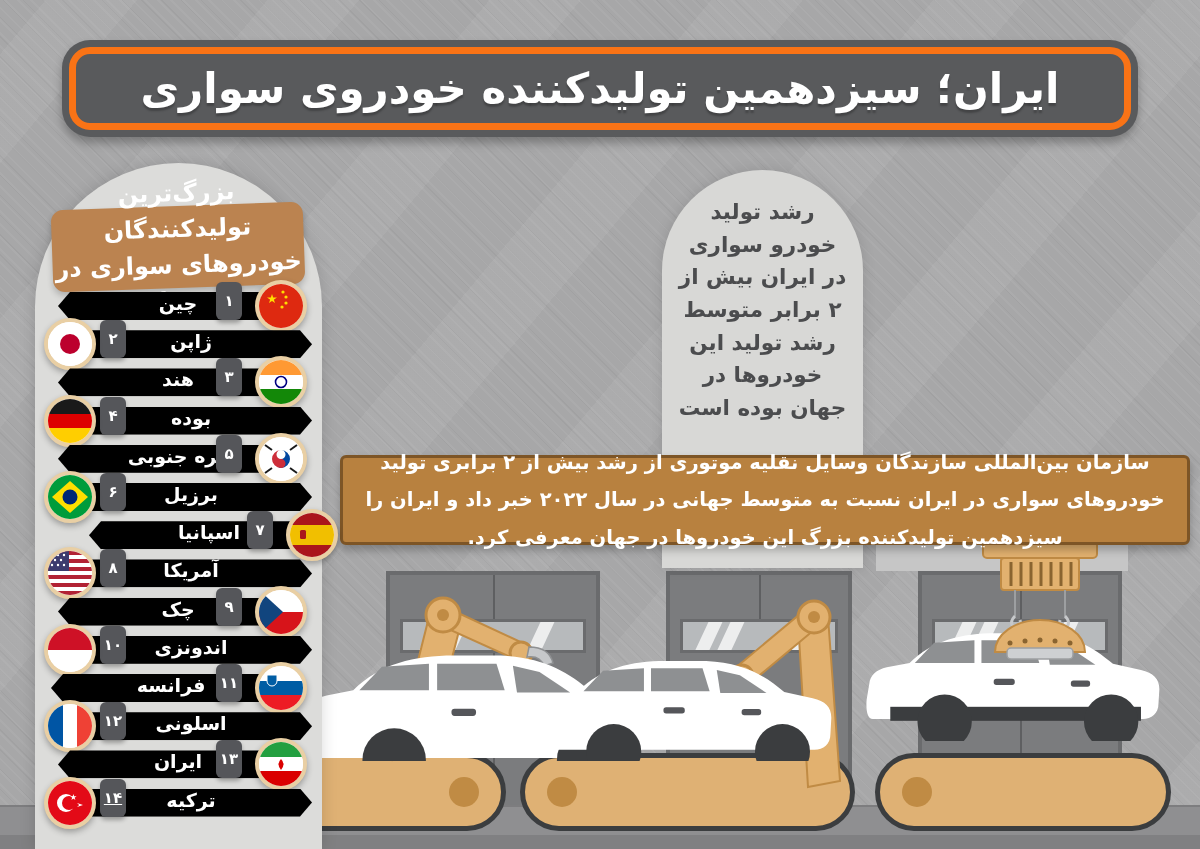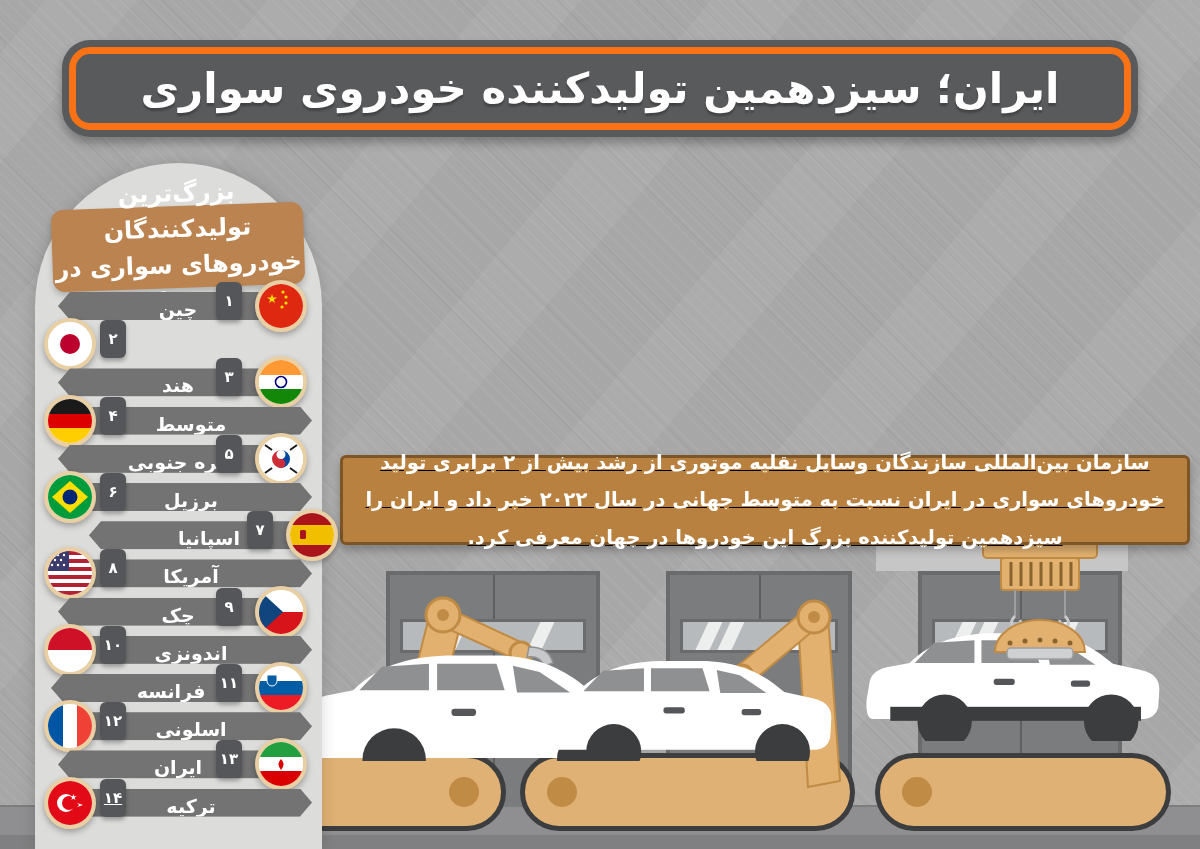--- a/index.html
+++ b/index.html
@@ -41,32 +41,32 @@
   
   .mid-pillar{left:662px;top:170px;width:201px;height:398px;background:#d8d8d6;
     border-radius:101px 101px 0 0;z-index:8;box-shadow:0 0 14px rgba(0,0,0,.12);}
   .mid-note{position:absolute;left:14px;right:14px;top:26px;color:#4b4c4e;font-weight:800;
     font-size:21.5px;line-height:1.52;text-align:center;}
   
   .stat{z-index:10;}
   
   .callout{left:340px;top:455px;width:850px;height:90px;background:#b8813f;border:3px solid #7d5526;
     box-sizing:border-box;border-radius:6px;z-index:20;display:flex;align-items:center;justify-content:center;
-    box-shadow:0 5px 8px rgba(0,0,0,.25);text-decoration:underline;}
+    box-shadow:0 5px 8px rgba(0,0,0,.25);}
   .callout-text{color:#fff;font-weight:800;font-size:19.5px;line-height:1.9;text-align:center;
     padding:0 22px;}
   
   .sidebar{left:35px;top:163px;width:287px;height:686px;background:#dcdcda;
     border-radius:144px 144px 0 0;z-index:30;box-shadow:0 0 16px rgba(0,0,0,.15);}
   .sb-header{position:absolute;left:17px;top:43px;width:252px;height:82px;background:#bb8350;
     border-radius:12px;transform:rotate(-2deg);display:flex;align-items:center;justify-content:center;
     box-shadow:0 4px 6px rgba(0,0,0,.2);}
   .sb-header span{color:#fff;font-weight:800;font-size:24px;line-height:1.5;text-align:center;}
   .rank-row{position:absolute;left:0;width:287px;height:54px;}
-  .ribbon{position:absolute;height:28px;background:#737373;display:flex;align-items:flex-end;
+  .ribbon{position:absolute;height:28px;background:#000000;display:flex;align-items:flex-start;
     justify-content:center;box-shadow:0 3px 5px rgba(0,0,0,.22);}
   .ribbon .country{color:#fff;font-weight:800;font-size:19px;white-space:nowrap;}
   .notch-l{clip-path:polygon(12px 0,100% 0,100% 100%,12px 100%,0 50%);}
   .notch-r{clip-path:polygon(0 0,calc(100% - 12px) 0,100% 50%,calc(100% - 12px) 100%,0 100%);}
   .badge{position:absolute;width:26px;height:38px;background:#55565a;border-radius:6px;
     display:flex;align-items:center;justify-content:center;color:#fff;font-weight:800;font-size:15px;
     box-shadow:0 3px 4px rgba(0,0,0,.3);}
   .flagc{position:absolute;width:52px;height:52px;border-radius:50%;border:4px solid #e9cfa4;
     box-sizing:border-box;overflow:hidden;background:#fff;box-shadow:0 3px 6px rgba(0,0,0,.3);}
   .flagc svg{display:block;width:44px;height:44px;}
@@ -193,20 +193,23 @@
         <span class="cap r"></span>
       </div>
     <div class="abs belt" style="left:520px;width:335px;">
         <span class="cap l"></span>
       </div>
     <div class="abs belt" style="left:875px;width:296px;">
         <span class="cap l"></span>
       </div>
   </div>
 
+  <div class="abs mid-pillar">
+    <div class="mid-note">رشد تولید خودرو سواری در ایران بیش از ۲ برابر متوسط رشد تولید این خودروها در جهان بوده است</div>
+  </div>
 
   <div class="abs stat">
     
     
     
     
     
     
   </div>
 
@@ -244,20 +247,23 @@
               <rect width="44" height="44" fill="#de2910"></rect>
               <path d="M13,10 l3,9 -8,-5.5 10,0 -8,5.5 z" fill="#ffde00"></path>
               <circle cx="24" cy="8" r="1.6" fill="#ffde00"></circle>
               <circle cx="27" cy="13" r="1.6" fill="#ffde00"></circle>
               <circle cx="27" cy="19" r="1.6" fill="#ffde00"></circle>
               <circle cx="23" cy="23" r="1.6" fill="#ffde00"></circle>
             </svg>
           </div>
   </div>
         <div class="rank-row" style="top: 153.2px;">
+    <div class="ribbon notch-r" style="top: 14px; left: 49px; width: 214px; padding-right: 14px;">
+      <span class="country">ژاپن</span>
+    </div>
     <div class="badge" style="top: 4px; left: 65px;">۲</div>
     <div class="flagc" style="top: 2px; left: 9px;">
             <svg viewBox="0 0 44 44">
               <rect width="44" height="44" fill="#fff"></rect>
               <circle cx="22" cy="22" r="10" fill="#bc002d"></circle>
             </svg>
           </div>
   </div>
         <div class="rank-row" style="top: 191.4px; padding-left: 21px;">
     <div class="ribbon notch-l" style="top: 14px; left: 23px; width: 212px; padding-left: 14px;">
@@ -268,21 +274,21 @@
             <svg viewBox="0 0 44 44">
               <rect width="44" height="15" fill="#ff9933"></rect>
               <rect y="15" width="44" height="14" fill="#fff"></rect>
               <rect y="29" width="44" height="15" fill="#138808"></rect>
               <circle cx="22" cy="22" r="5.5" fill="none" stroke="#000080" stroke-width="1.6"></circle>
             </svg>
           </div>
   </div>
         <div class="rank-row" style="top: 229.6px;">
     <div class="ribbon notch-r" style="top: 14px; left: 49px; width: 214px; padding-right: 14px;">
-      <span class="country">متوسط</span>
+      <span class="country">بوده</span>
     </div>
     <div class="badge" style="top: 4px; left: 65px;">۴</div>
     <div class="flagc" style="top: 2px; left: 9px;">
             <svg viewBox="0 0 44 44">
               <rect width="44" height="15" fill="#1a1a1a"></rect>
               <rect y="15" width="44" height="14" fill="#dd0000"></rect>
               <rect y="29" width="44" height="15" fill="#ffce00"></rect>
             </svg>
           </div>
   </div>

